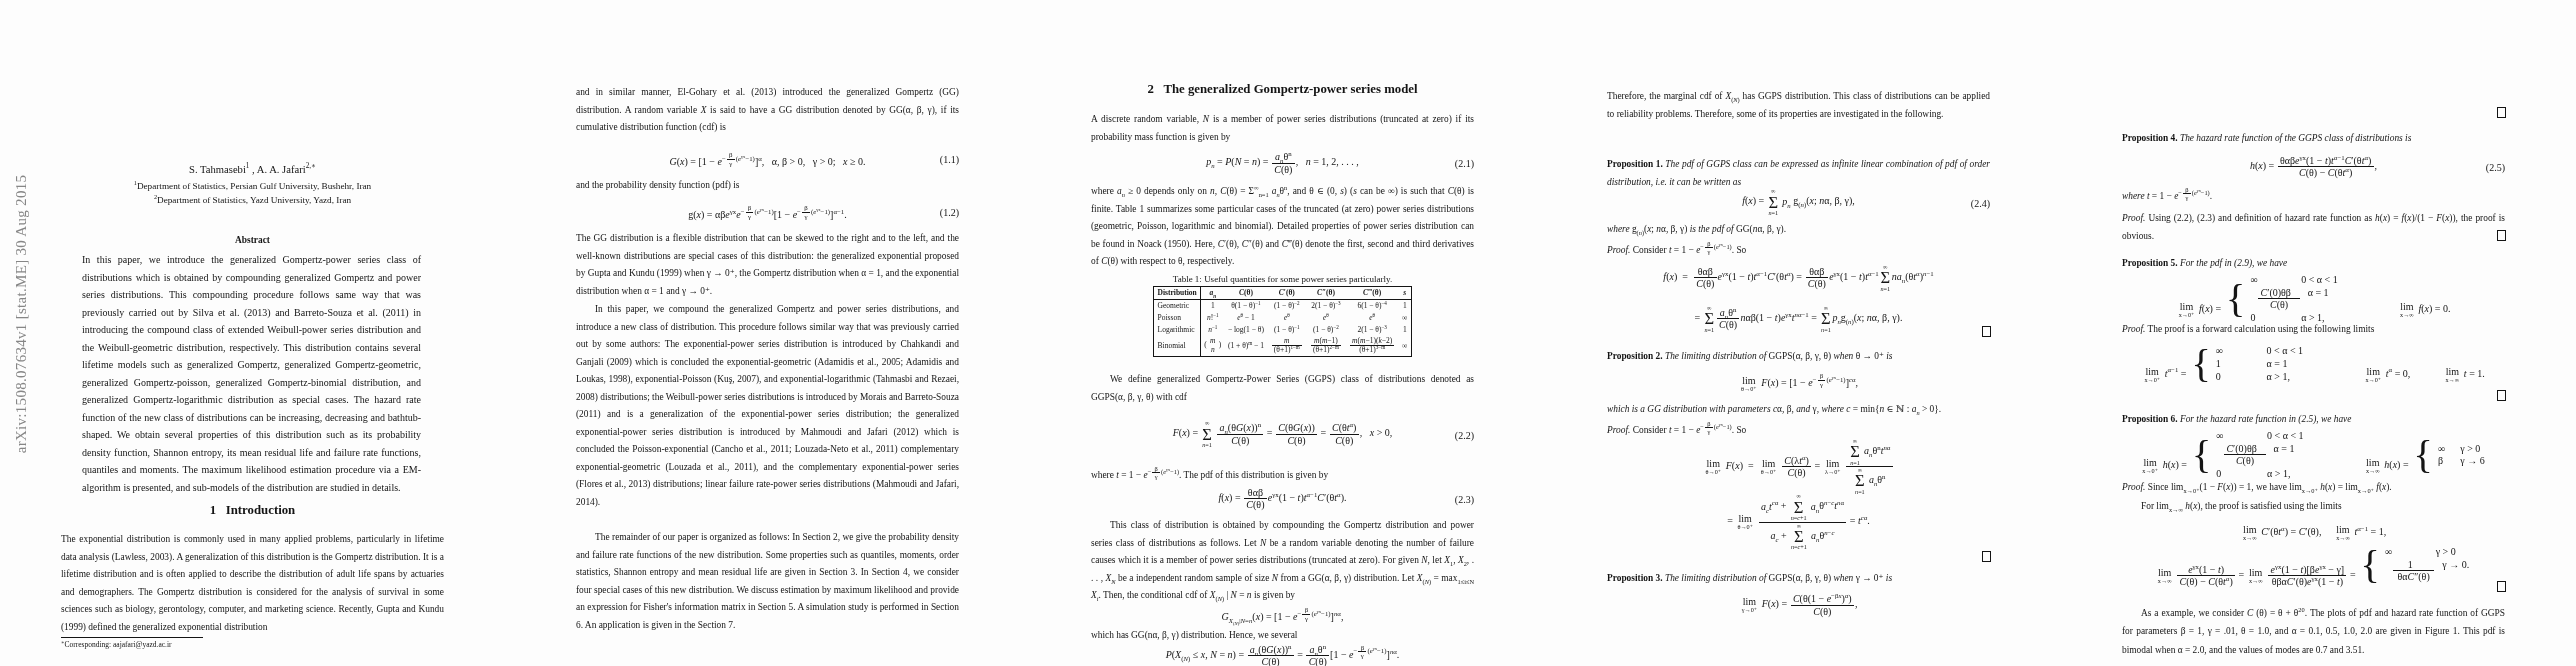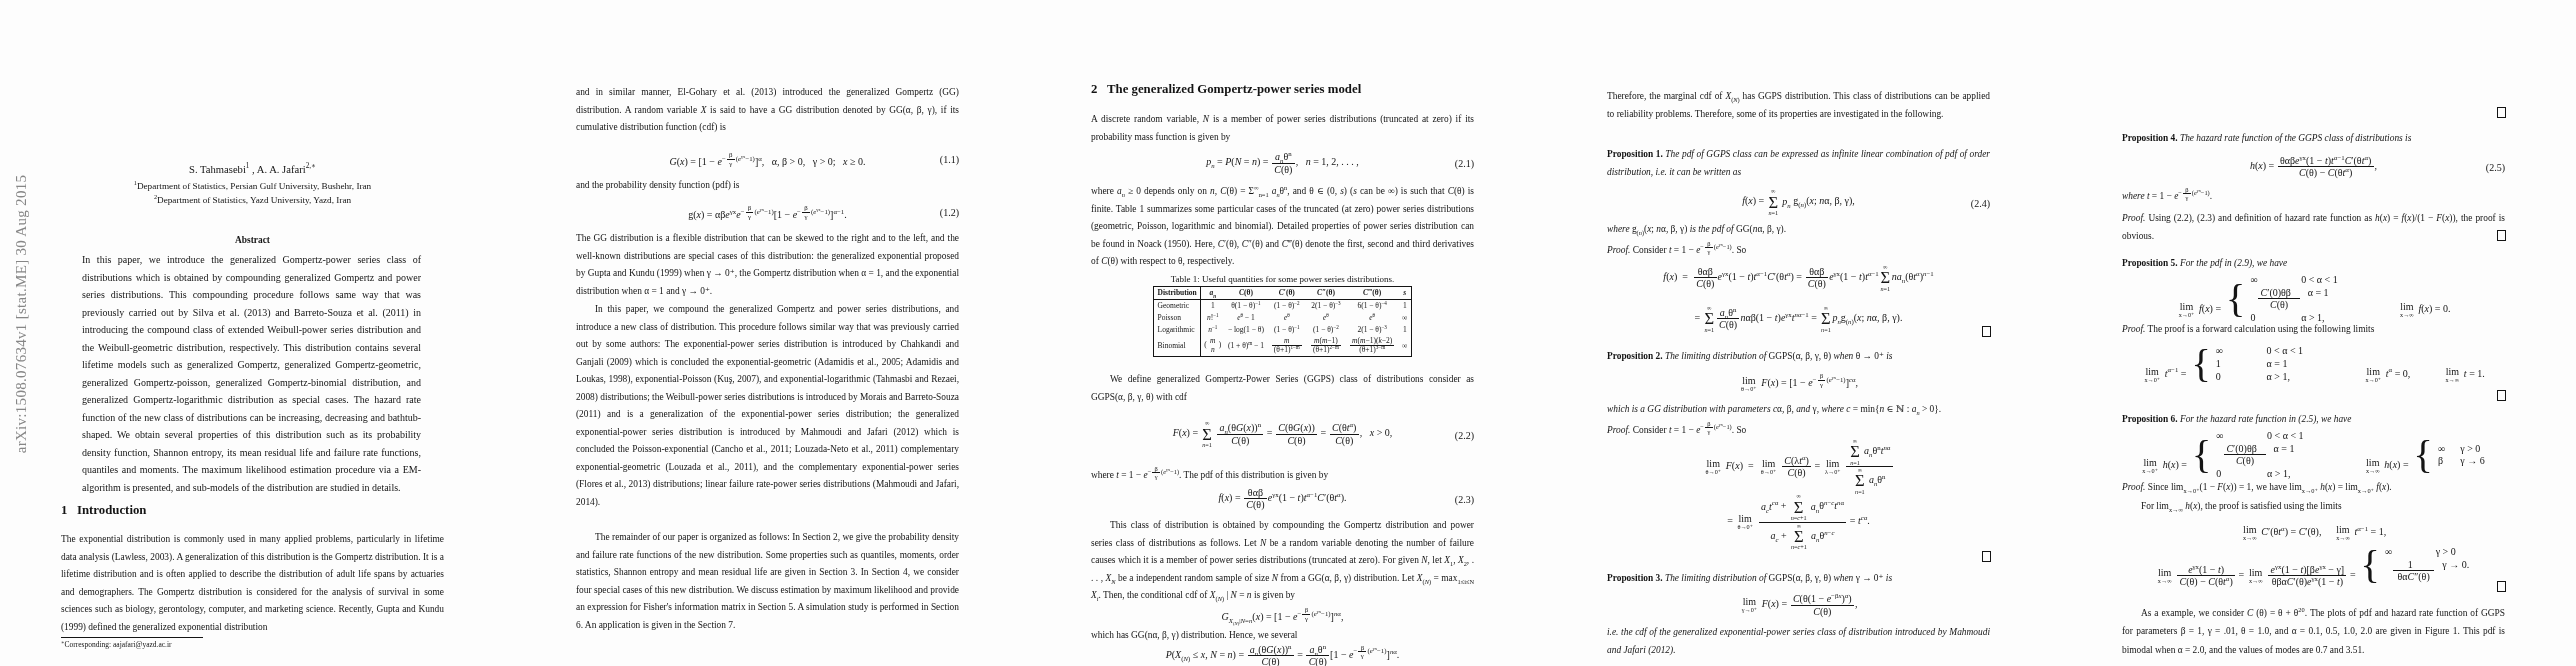--- a/index.html
+++ b/index.html
@@ -7,21 +7,21 @@
        font-family:"Liberation Serif","DejaVu Serif",serif;color:#141414;}
   .page{position:absolute;top:0;width:515px;height:667px;background:transparent;}
   .blk{position:absolute;left:61px;width:383px;text-align:justify;font-size:9.4px;line-height:17.5px;}
   .ctr{text-align:center;}
   .indent{text-indent:19px;}
   .title{font-size:14.5px;line-height:18px;}
   .authors{font-size:10.6px;}
   .affil{font-size:9.2px;}
   .abshead{font-weight:bold;font-size:9.4px;}
   .abstract{left:82px;width:339px;font-size:10px;}
-  .sechead{font-size:12.8px;font-weight:bold;line-height:15.6px;text-align:left;}
+  .sechead{font-size:12.8px;font-weight:bold;line-height:15.6px;text-align:center;}
   .fnrule{position:absolute;left:61px;width:142px;border-top:0.7px solid #141414;}
   .fnote{position:absolute;left:61px;font-size:7.5px;}
   .eqrow{position:absolute;left:61px;width:383px;display:flex;justify-content:center;align-items:center;font-size:10px;}
   .eqn{position:absolute;right:0;top:50%;transform:translateY(-50%);}
   sup{font-size:.68em;line-height:0;vertical-align:super;}
   sub{font-size:.68em;line-height:0;vertical-align:sub;}
   .fr{display:inline-block;vertical-align:middle;text-align:center;margin:0 1.1px;}
   .fr .n{display:block;line-height:1.15;padding:0 2.2px;}
   .fr .d{display:block;line-height:1.15;border-top:0.6px solid #141414;padding:0 2.2px;}
   .fr.nob .d{border-top:none;}
@@ -81,21 +81,21 @@
 </div>
 
 <div class="page" style="left:1030px">
   <div class="blk sechead" style="top:82px">2&nbsp;&nbsp;&nbsp;The generalized Gompertz-power series model</div>
   <div class="blk" style="top:111px">A discrete random variable, <i>N</i> is a member of power series distributions (truncated at zero) if its probability mass function is given by</div>
   <div class="eqrow" style="top:143px;height:40px">
     <span><i>p<sub>n</sub></i> = <i>P</i>(<i>N</i> = <i>n</i>) = <span class="fr"><span class="n"><i>a<sub>n</sub></i>θ<sup>n</sup></span><span class="d"><i>C</i>(θ)</span></span>,&nbsp;&nbsp; <i>n</i> = 1, 2, . . . ,</span>
     <span class="eqn">(2.1)</span>
   </div>
   <div class="blk" style="top:183px">where <i>a<sub>n</sub></i> ≥ 0 depends only on <i>n</i>, <i>C</i>(θ) = Σ<sup>∞</sup><sub>n=1</sub> <i>a<sub>n</sub></i>θ<sup>n</sup>, and θ ∈ (0, <i>s</i>) (<i>s</i> can be ∞) is such that <i>C</i>(θ) is finite.  Table 1 summarizes some particular cases of the truncated (at zero) power series distributions (geometric, Poisson, logarithmic and binomial).  Detailed properties of power series distribution can be found in Noack (1950).  Here, <i>C</i>′(θ), <i>C</i>″(θ) and <i>C</i>‴(θ) denote the first, second and third derivatives of <i>C</i>(θ) with respect to θ, respectively.</div>
-  <div class="blk ctr tcap" style="top:271px">Table 1: Useful quantities for some power series distributions.</div>
+  <div class="blk ctr tcap" style="top:271px">Table 1: Useful quantities for some power series particularly.</div>
   <div class="blk" style="top:286px">
     <table class="pstable">
       <thead>
           <tr>
             <th>Distribution</th>
             <th><i>a<sub>n</sub></i></th>
             <th><i>C</i>(θ)</th>
             <th><i>C</i>′(θ)</th>
             <th><i>C</i>″(θ)</th>
             <th><i>C</i>‴(θ)</th>
@@ -135,21 +135,21 @@
             <td>(<span class="fr nob"><span class="n"><i>m</i></span><span class="d"><i>n</i></span></span>)</td>
             <td>(1 + θ)<sup>m</sup> − 1</td>
             <td><span class="fr"><span class="n"><i>m</i></span><span class="d">(θ+1)<sup>1−m</sup></span></span></td>
             <td><span class="fr"><span class="n"><i>m</i>(<i>m</i>−1)</span><span class="d">(θ+1)<sup>2−m</sup></span></span></td>
             <td><span class="fr"><span class="n"><i>m</i>(<i>m</i>−1)(<i>k</i>−2)</span><span class="d">(θ+1)<sup>3−m</sup></span></span></td>
             <td>∞</td>
           </tr>
         </tbody>
     </table>
   </div>
-  <div class="blk indent" style="top:371px">We define generalized Gompertz-Power Series (GGPS) class of distributions consider as GGPS(α, β, γ, θ) with cdf</div>
+  <div class="blk indent" style="top:371px">We define generalized Gompertz-Power Series (GGPS) class of distributions denoted as GGPS(α, β, γ, θ) with cdf</div>
   <div class="eqrow" style="top:410px;height:49px">
     <span><i>F</i>(<i>x</i>) = <span class="sm">
           <span class="a">∞</span>
           <span class="g">Σ</span>
           <span class="u"><i>n</i>=1</span>
         </span> <span class="fr"><span class="n"><i>a<sub>n</sub></i>(θ<i>G</i>(<i>x</i>))<sup>n</sup></span><span class="d"><i>C</i>(θ)</span></span> = <span class="fr"><span class="n"><i>C</i>(θ<i>G</i>(<i>x</i>))</span><span class="d"><i>C</i>(θ)</span></span> = <span class="fr"><span class="n"><i>C</i>(θ<i>t</i><sup>α</sup>)</span><span class="d"><i>C</i>(θ)</span></span>,&nbsp;&nbsp; <i>x</i> &gt; 0,</span>
     <span class="eqn">(2.2)</span>
   </div>
   <div class="blk" style="top:465px">where <i>t</i> = 1 − <i>e</i><sup>−<span class="fr"><span class="n">β</span><span class="d">γ</span></span>(<i>e</i><sup>γx</sup>−1)</sup>. The pdf of this distribution is given by</div>
   <div class="eqrow" style="top:482px;height:33px">
@@ -161,21 +161,21 @@
     <span><i>G</i><sub><i>X</i><sub>(<i>N</i>)</sub>|<i>N</i>=<i>n</i></sub>(<i>x</i>) = [1 − <i>e</i><sup>−<span class="fr"><span class="n">β</span><span class="d">γ</span></span>(<i>e</i><sup>γx</sup>−1)</sup>]<sup><i>n</i>α</sup>,</span>
   </div>
   <div class="blk" style="top:627px">which has GG(nα, β, γ) distribution. Hence, we several</div>
   <div class="eqrow" style="top:640px;height:31px">
     <span><i>P</i>(<i>X</i><sub>(<i>N</i>)</sub> ≤ <i>x</i>, <i>N</i> = <i>n</i>) = <span class="fr"><span class="n"><i>a<sub>n</sub></i>(θ<i>G</i>(<i>x</i>))<sup>n</sup></span><span class="d"><i>C</i>(θ)</span></span> = <span class="fr"><span class="n"><i>a<sub>n</sub></i>θ<sup>n</sup></span><span class="d"><i>C</i>(θ)</span></span>[1 − <i>e</i><sup>−<span class="fr"><span class="n">β</span><span class="d">γ</span></span>(<i>e</i><sup>γx</sup>−1)</sup>]<sup><i>n</i>α</sup>.</span>
   </div>
 </div>
 
 <div class="page" style="left:1546px">
   <div class="blk" style="top:88px">Therefore, the marginal cdf of <i>X</i><sub>(<i>N</i>)</sub> has GGPS distribution.  This class of distributions can be applied to reliability problems.  Therefore, some of its properties are investigated in the following.</div>
-  <div class="blk" style="top:146px"><b>Proposition 1.</b> <i>The pdf of GGPS class can be expressed as infinite linear combination of pdf of order distribution, i.e. it can be written as</i></div>
+  <div class="blk" style="top:156px"><b>Proposition 1.</b> <i>The pdf of GGPS class can be expressed as infinite linear combination of pdf of order distribution, i.e. it can be written as</i></div>
   <div class="eqrow" style="top:183px;height:39px">
     <span><i>f</i>(<i>x</i>) = <span class="sm">
           <span class="a">∞</span>
           <span class="g">Σ</span>
           <span class="u"><i>n</i>=1</span>
         </span> <i>p<sub>n</sub></i> g<sub>(<i>n</i>)</sub>(<i>x</i>; <i>n</i>α, β, γ),</span>
     <span class="eqn">(2.4)</span>
   </div>
   <div class="blk" style="top:221px"><i>where</i> g<sub>(<i>n</i>)</sub>(<i>x</i>; <i>n</i>α, β, γ) <i>is the pdf of</i> GG(<i>n</i>α, β, γ).</div>
   <div class="blk" style="top:240px"><i>Proof.</i>  Consider <i>t</i> = 1 − <i>e</i><sup>−<span class="fr"><span class="n">β</span><span class="d">γ</span></span>(<i>e</i><sup>γx</sup>−1)</sup>. So</div>
@@ -242,21 +242,20 @@
             </span> <i>a<sub>n</sub></i>θ<sup><i>n</i>−<i>c</i></sup></span></span> = <i>t</i><sup><i>c</i>α</sup>.</span>
   </div>
   <div class="qed" style="top:551px"></div>
   <div class="blk" style="top:570px"><b>Proposition 3.</b> <i>The limiting distribution of</i> GGPS(α, β, γ, θ) <i>when</i> γ → 0⁺ <i>is</i></div>
   <div class="eqrow" style="top:587px;height:36px">
     <span><span class="lm">
           <span class="t">lim</span>
           <span class="u">γ→0⁺</span>
         </span> <i>F</i>(<i>x</i>) = <span class="fr"><span class="n"><i>C</i>(θ(1 − <i>e</i><sup>−β<i>x</i></sup>)<sup>α</sup>)</span><span class="d"><i>C</i>(θ)</span></span>,</span>
   </div>
-  <div class="blk" style="top:624px"><i>i.e.  the cdf of the generalized exponential-power series class of distribution introduced by Mahmoudi and Jafari (2012).</i></div>
 </div>
 
 <div class="page" style="left:2061px">
   <div class="qed" style="top:107px"></div>
   <div class="blk" style="top:130px"><b>Proposition 4.</b> <i>The hazard rate function of the GGPS class of distributions is</i></div>
   <div class="eqrow" style="top:148px;height:37px">
     <span><i>h</i>(<i>x</i>) = <span class="fr"><span class="n">θαβ<i>e</i><sup>γx</sup>(1 − <i>t</i>)<i>t</i><sup>α−1</sup><i>C</i>′(θ<i>t</i><sup>α</sup>)</span><span class="d"><i>C</i>(θ) − <i>C</i>(θ<i>t</i><sup>α</sup>)</span></span>,</span>
     <span class="eqn">(2.5)</span>
   </div>
   <div class="blk" style="top:186px"><i>where t</i> = 1 − <i>e</i><sup>−<span class="fr"><span class="n">β</span><span class="d">γ</span></span>(<i>e</i><sup>γx</sup>−1)</sup>.</div>

